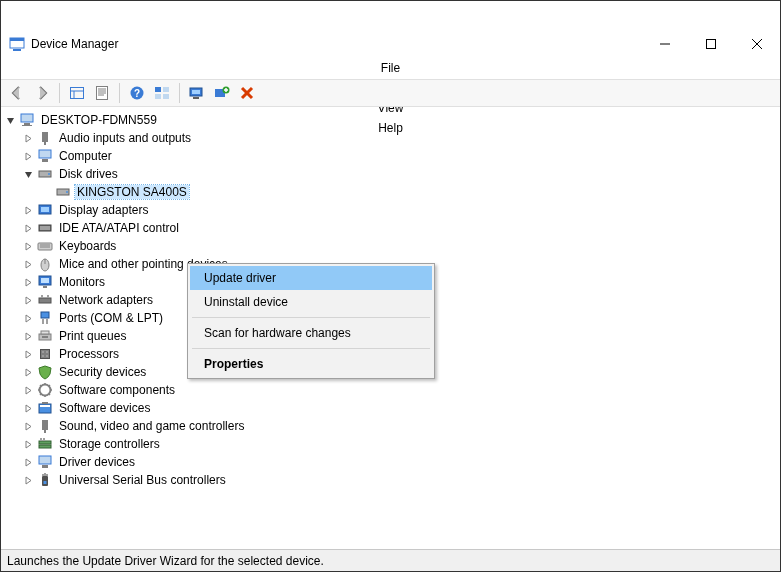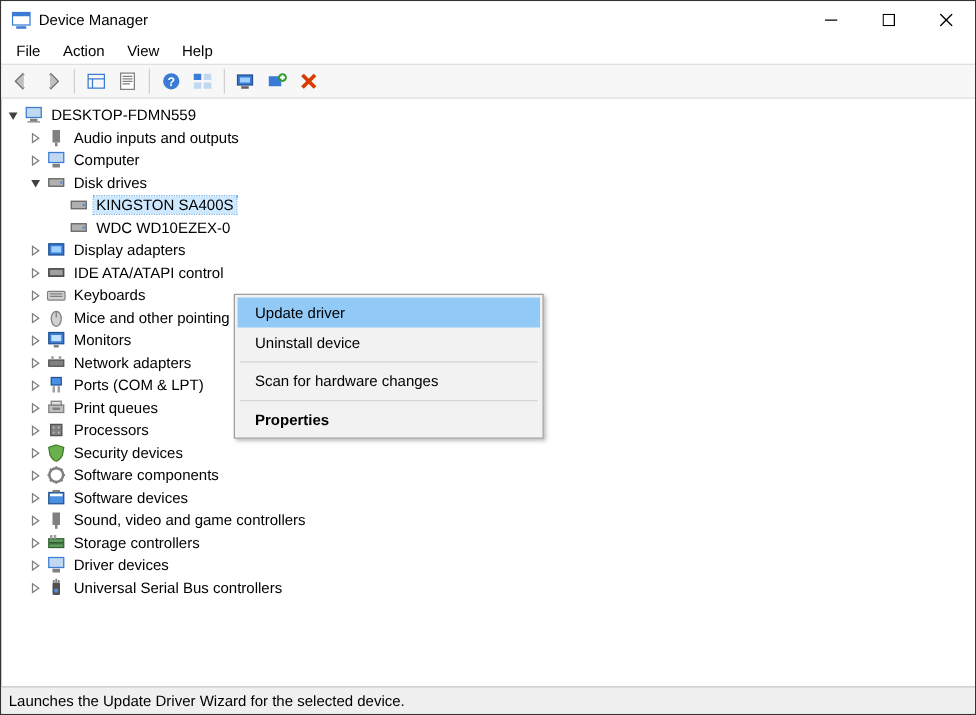--- a/index.html
+++ b/index.html
@@ -1,27 +1,27 @@
 <!DOCTYPE html>
 <html><head>
 <meta charset="utf-8">
 <style>
   * { box-sizing: border-box; }
   html, body { margin:0; padding:0; font-family: "Segoe UI", Tahoma, sans-serif; font-size:12px; color:#000; }
   .window { width:781px; height:572px; border:1px solid #333; background:#fff; display:flex; flex-direction:column; position:relative; }
   
-  .titlebar { height:30px; display:flex; align-items:center; justify-content:space-between; padding-left:8px; background:#fff; }
+  .titlebar { height:30px; display:flex; align-items:center; justify-content:space-between; padding-left:8px; background:#fff;margin-top:28px; }
   .titlebar-left { display:flex; align-items:center; gap:6px; }
   .title-icon svg { width:16px; height:16px; display:block; }
   .title-text { font-size:12px; }
   .titlebar-controls { display:flex; height:100%; }
   .tctl { width:46px; display:flex; align-items:center; justify-content:center; cursor:default; }
   .tctl svg { width:10px; height:10px; stroke:#000; stroke-width:1; fill:none; }
   
-  .menubar { height:20px; display:flex; align-items:center; gap:2px; padding:0 4px; background:#fff; }
+  .menubar { height:20px; display:flex; align-items:center; gap:2px; padding:0 4px; background:#fff;flex-direction:column; }
   .menu-item { padding:2px 8px; cursor:default; }
   
   .toolbar { height:28px; border-top:1px solid #e0e0e0; border-bottom:1px solid #e0e0e0; background:#f7f7f7; display:flex; align-items:center; padding:0 4px; gap:1px; }
   .tool-sep { width:1px; height:20px; background:#d0d0d0; margin:0 4px; }
   .tool-btn { width:24px; height:24px; display:flex; align-items:center; justify-content:center; cursor:default; border:1px solid transparent; }
   .tool-btn svg { width:16px; height:16px; }
   
   .tree-area { flex:1; overflow:auto; padding:4px 2px; position:relative; }
   .tree { list-style:none; margin:0; padding:0; }
   .tree ul { list-style:none; margin:0; padding:0 0 0 18px; }
@@ -225,32 +225,20 @@
                     <span class="expander"></span>
                     <span class="node-icon">
                       <svg viewBox="0 0 16 16">
                         <rect x="2" y="5" width="12" height="6" fill="#b0b0b0" stroke="#606060"></rect>
                         <circle cx="12" cy="8" r="1" fill="#4a90e2"></circle>
                       </svg>
                     </span>
                     <span class="node-label">KINGSTON SA400S</span>
                   </div>
                 </li>
-                <li>
-                  <div class="node">
-                    <span class="expander"></span>
-                    <span class="node-icon">
-                      <svg viewBox="0 0 16 16">
-                        <rect x="2" y="5" width="12" height="6" fill="#b0b0b0" stroke="#606060"></rect>
-                        <circle cx="12" cy="8" r="1" fill="#4a90e2"></circle>
-                      </svg>
-                    </span>
-                    <span class="node-label">WDC WD10EZEX-0</span>
-                  </div>
-                </li>
               </ul>
             </li>
             <li>
               <div class="node">
                 <span class="expander">
                   <svg viewBox="0 0 9 9">
                     <path d="M2 1 L7 4.5 L2 8 Z" fill="none" stroke="#808080"></path>
                   </svg>
                 </span>
                 <span class="node-icon">

